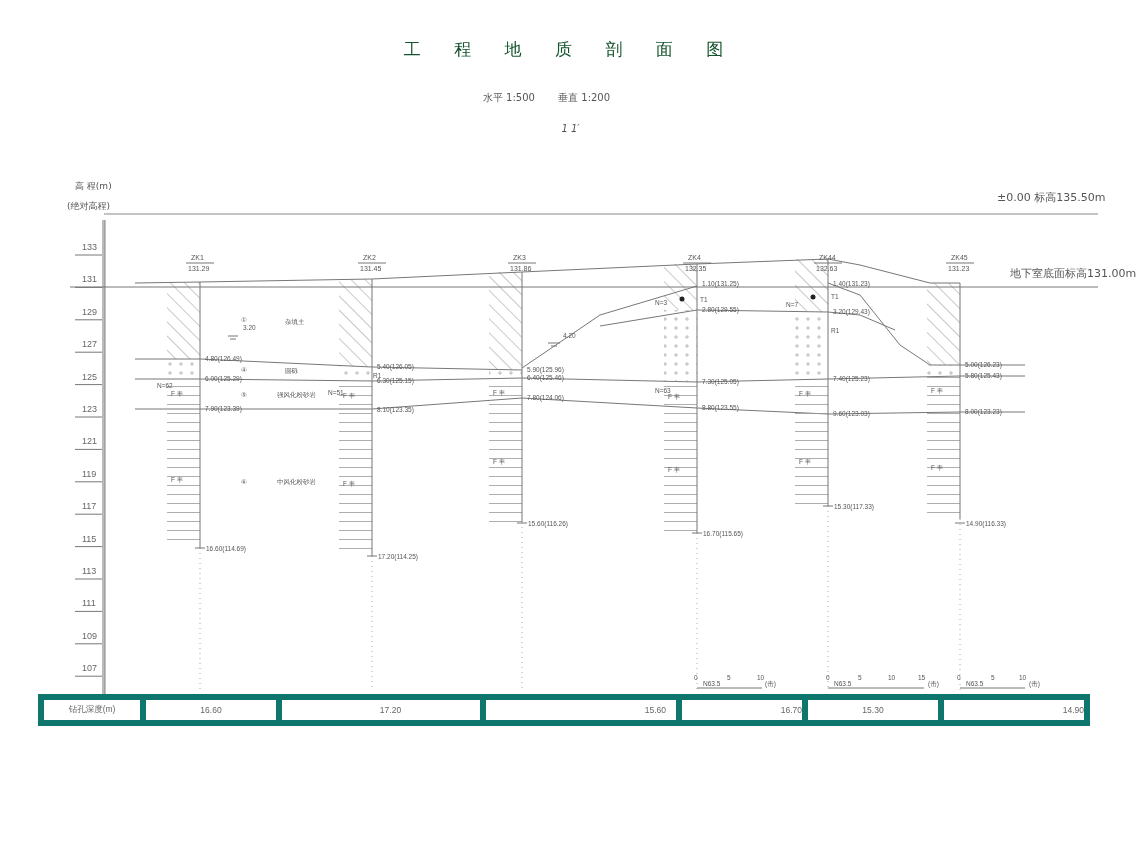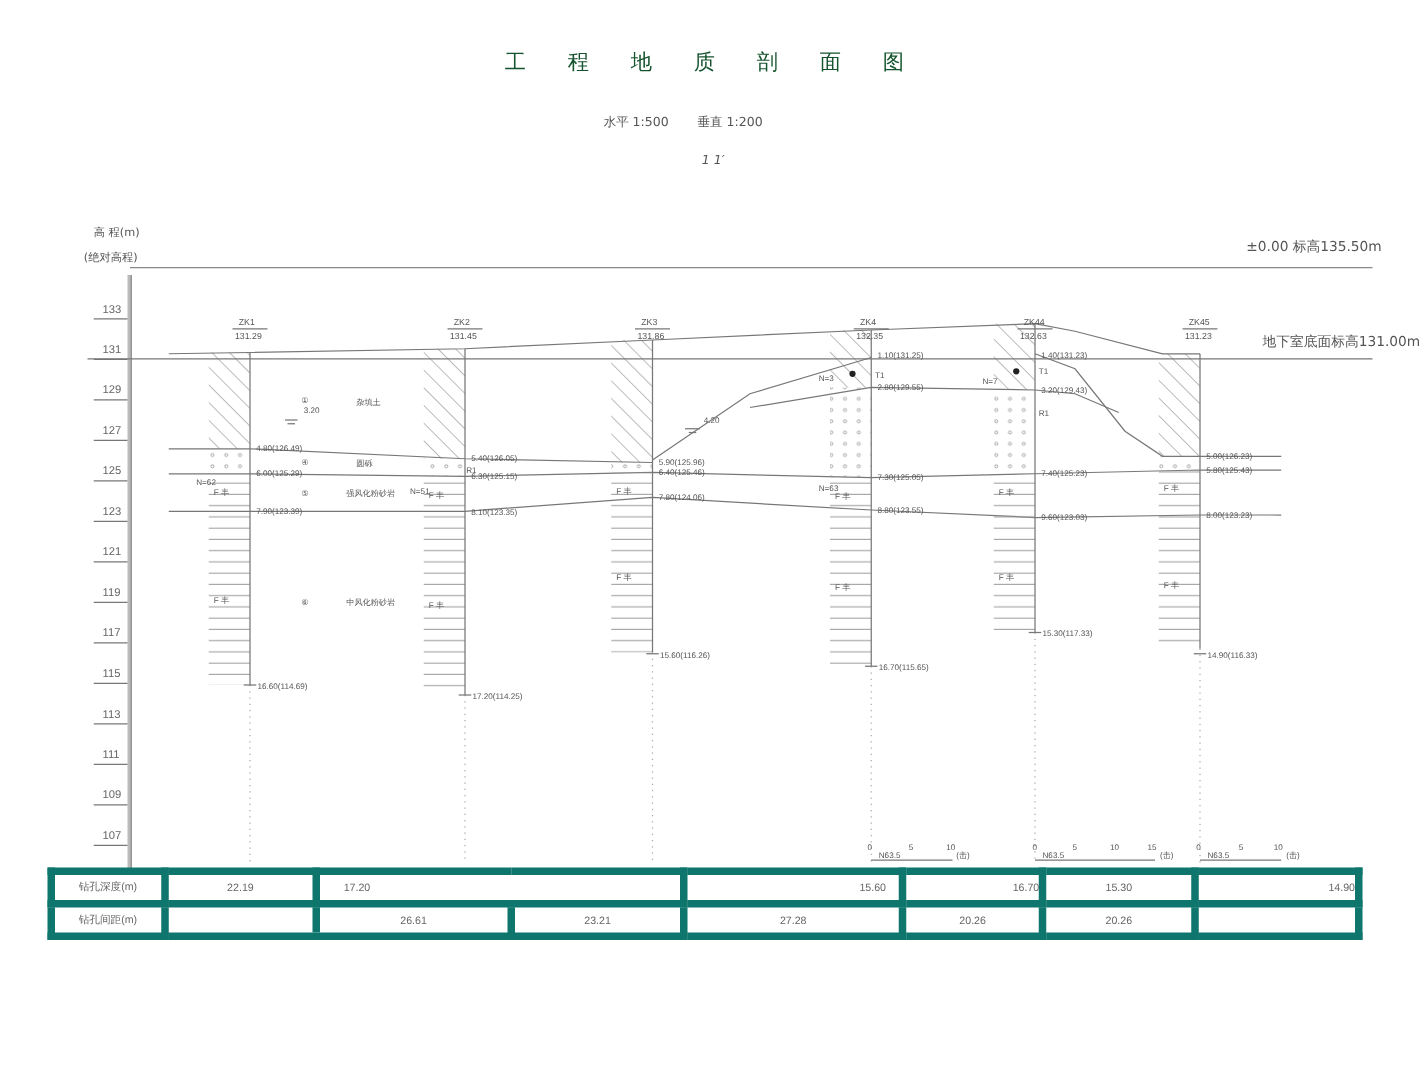--- a/index.html
+++ b/index.html
@@ -252,31 +252,21 @@
     <text class="lbl" x="991" y="680">5</text>
       <text class="lbl" x="1019" y="680">10</text>
       <text class="lbl" x="1029" y="686">(击)</text>
   </g>
 </svg>
 
 <table id="foot">
   <tbody>
       <tr>
     <td style="width:96px">钻孔深度(m)</td>
-    <td style="width:130px">22.19</td>
-    <td colspan="2" style="text-align:left;padding-left:19px">17.20</td>
+    <td style="width:130px">16.60</td>
+    <td colspan="2" style="text-align:center;padding-left:19px">17.20</td>
     <td style="width:180px;text-align:right;padding-right:10px">15.60</td>
     <td style="width:120px;text-align:right;padding-right:-10px">16.70</td>
     <td style="width:130px">15.30</td>
     <td style="width:130px;text-align:right;padding-left:10px">14.90</td>
   </tr>
-  <tr>
-    <td>钻孔间距(m)</td>
-    <td style="border-right:1px solid #999"></td>
-    <td style="width:170px">26.61</td>
-    <td style="width:150px">23.21</td>
-    <td>27.28</td>
-    <td>20.26</td>
-    <td>20.26</td>
-    <td></td>
-  </tr>
 </tbody>
   </table>
 
 </body></html>

